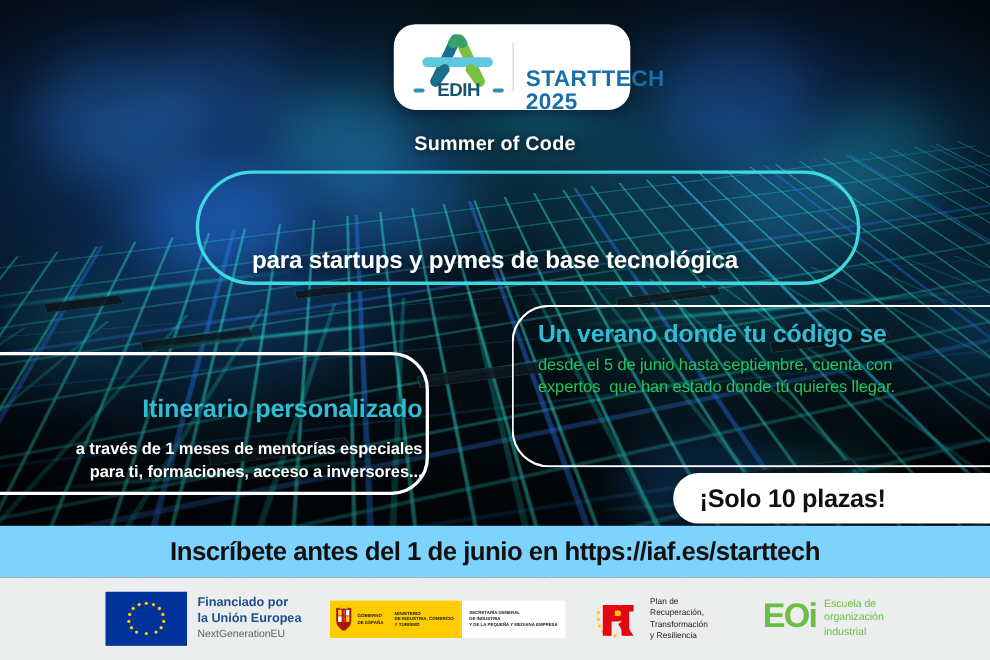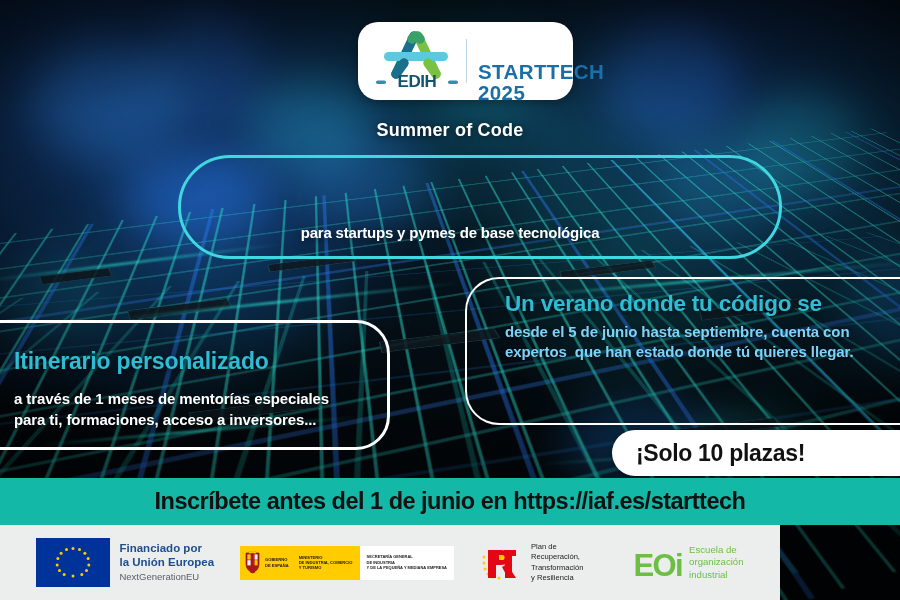--- a/index.html
+++ b/index.html
@@ -117,49 +117,49 @@
     position:absolute; left:178px; top:155px; width:604px; height:104px;
     border:3px solid #3fd8e0; border-radius:52px;
   }
   .title-main {
     position:absolute; left:0; right:0; top:167px; text-align:center;
     font-size:45px; font-weight:bold; color:#fff; letter-spacing:-.6px;
     text-shadow:0 2px 10px rgba(0,0,0,.55);
   }
   .title-sub {
     position:absolute; left:0; right:0; top:224px; text-align:center;
-    font-size:15px; font-weight:bold; color:#fff; letter-spacing:-.2px;
+    font-size:22px; font-weight:bold; color:#fff; letter-spacing:-.2px;
     text-shadow:0 2px 8px rgba(0,0,0,.6);
   }
 
   
   .right-box {
     position:absolute; left:465px; top:277px; width:470px; height:148px;
     border:2px solid #ffffff; border-radius:34px;
     border-right:none;
   }
-  .right-wrap { position:absolute; left:505px; top:290px; width:390px; }
+  .right-wrap { position:absolute; left:489px; top:290px; width:390px; }
   .right-head {
     font-size:22.5px; font-weight:bold; color:#2fbcd4;
     line-height:1.28; letter-spacing:-.2px;
     text-shadow:0 2px 7px rgba(0,0,0,.6);
   }
   .right-head .r2 { display:block; margin-left:14px; }
   .right-body {
-    margin-top:3px; font-size:15px; font-weight:bold; color:#7dd3fc;
+    margin-top:3px; font-size:15px; font-weight:normal; color:#22c55e;
     line-height:1.32; letter-spacing:-.1px;
     text-shadow:0 1px 5px rgba(0,0,0,.6); white-space:pre-wrap;
   }
 
   
   .left-box {
     position:absolute; left:-60px; top:320px; width:450px; height:130px;
     border:3px solid #ffffff; border-radius:34px;
   }
-  .left-wrap { position:absolute; left:14px; top:348px; width:370px; }
+  .left-wrap { position:absolute; left:14px; top:358px; width:370px;text-align:right; }
   .left-head {
     font-size:23px; font-weight:bold; color:#2fbcd4; letter-spacing:-.2px;
     text-shadow:0 2px 7px rgba(0,0,0,.6);
   }
   .left-body {
     margin-top:13px; font-size:15px; font-weight:bold; color:#fff;
     line-height:1.42; letter-spacing:-.1px;
     text-shadow:0 1px 5px rgba(0,0,0,.6);
   }
 
@@ -169,30 +169,30 @@
     background:#fff; border-radius:23px;
     display:flex; align-items:center; justify-content:flex-start;
     padding-left:24px;
     font-size:23px; font-weight:bold; color:#111; letter-spacing:-.3px;
     box-shadow:0 2px 10px rgba(0,0,0,.35);
   }
 
   
   .cta-band {
     position:absolute; left:0; top:478px; width:900px; height:47px;
-    background:#14b8a6;
+    background:#7dd3fc;
     display:flex; align-items:center; justify-content:center;
   }
   .cta-txt {
     font-size:23.5px; font-weight:bold; color:#111; letter-spacing:-.5px;
   }
 
   
   .footer {
-    position:absolute; left:0; top:525px; width:780px; height:75px;
+    position:absolute; left:0; top:525px; width:900px; height:75px;
     background:#eceded;
     display:flex; align-items:center; justify-content:center; gap:26px;
   }
 
   
   .eu { display:flex; align-items:center; gap:9px; }
   .eu-flag {
     width:74px; height:49px; background:#003399; position:relative; flex:0 0 auto;
   }
   .eu-txt { line-height:1.18; }
@@ -214,21 +214,21 @@
     border-left:1px solid #FFCC00;
   }
   .gob-l3 { font-size:4px; font-weight:bold; color:#1b1b1b; line-height:1.38; white-space:nowrap; }
 
   
   .prtr { display:flex; align-items:center; gap:7px; flex:0 0 auto; }
   .prtr-mark { width:44px; height:40px; flex:0 0 auto; }
   .prtr-txt { font-size:7.6px; color:#1b1b1b; line-height:1.32; white-space:nowrap; }
 
   
-  .eoi { display:flex; align-items:flex-end; gap:7px; flex:0 0 auto;margin-left:24px; }
+  .eoi { display:flex; align-items:flex-start; gap:7px; flex:0 0 auto;margin-left:24px; }
   .eoi-mark { font-size:31px; font-weight:bold; color:#6cbe45; letter-spacing:-1.6px; line-height:1; }
   .eoi-txt { font-size:9.6px; color:#6cbe45; line-height:1.3; white-space:nowrap; }
 </style>
 </head>
 <body>
 
 <div id="stage">
 
   <div class="bg-base"></div>
 

